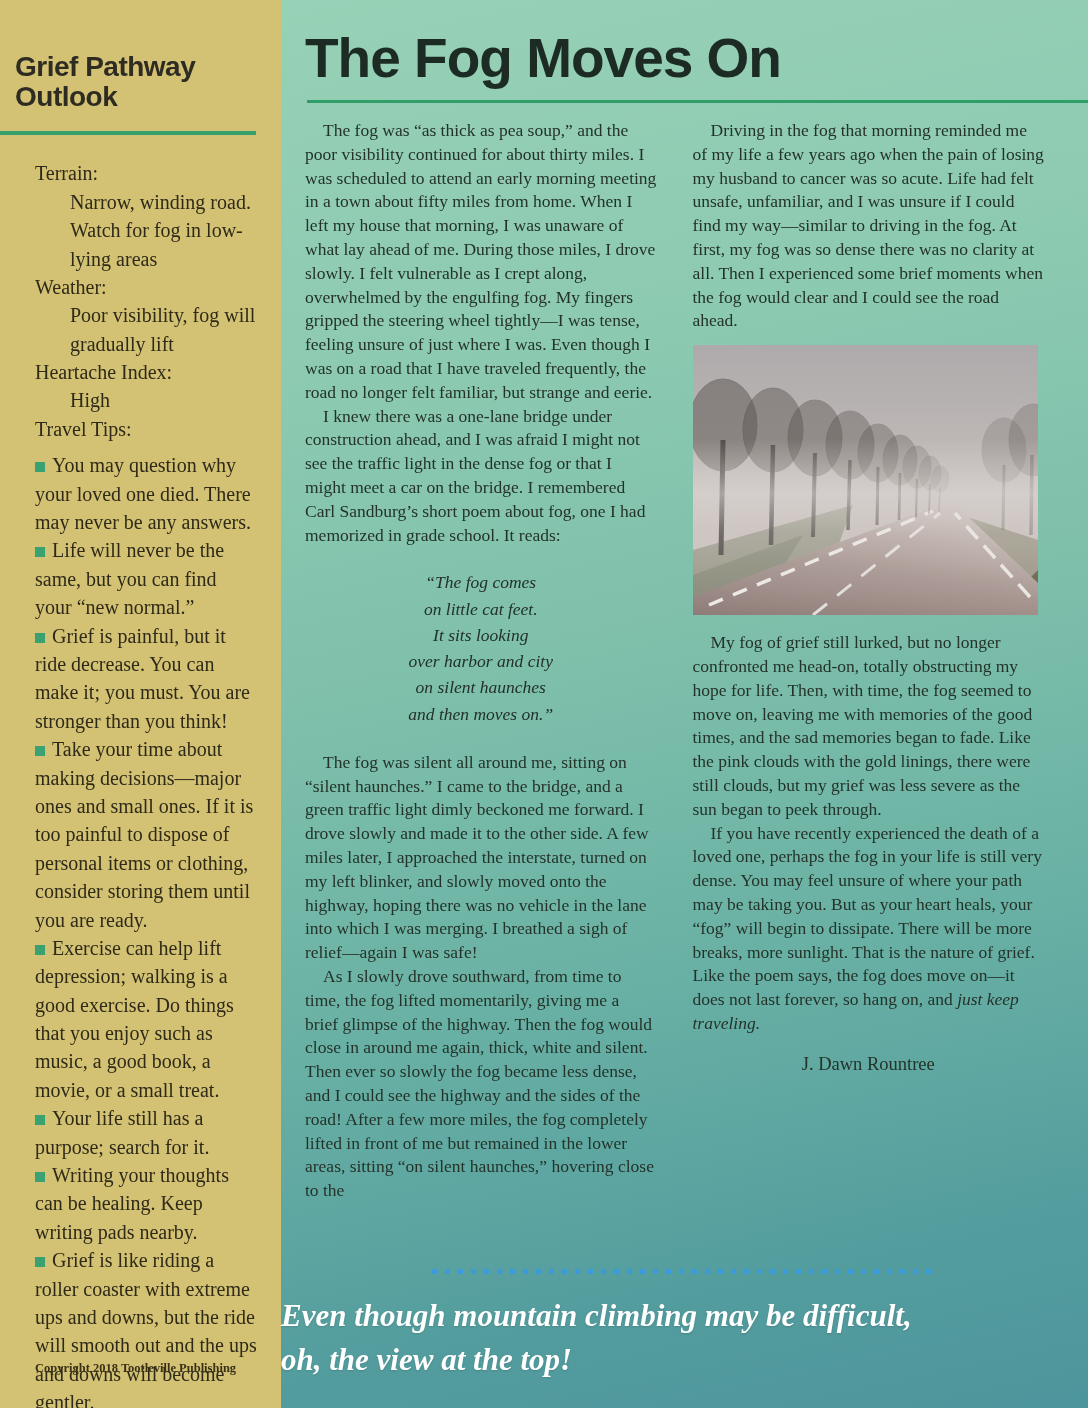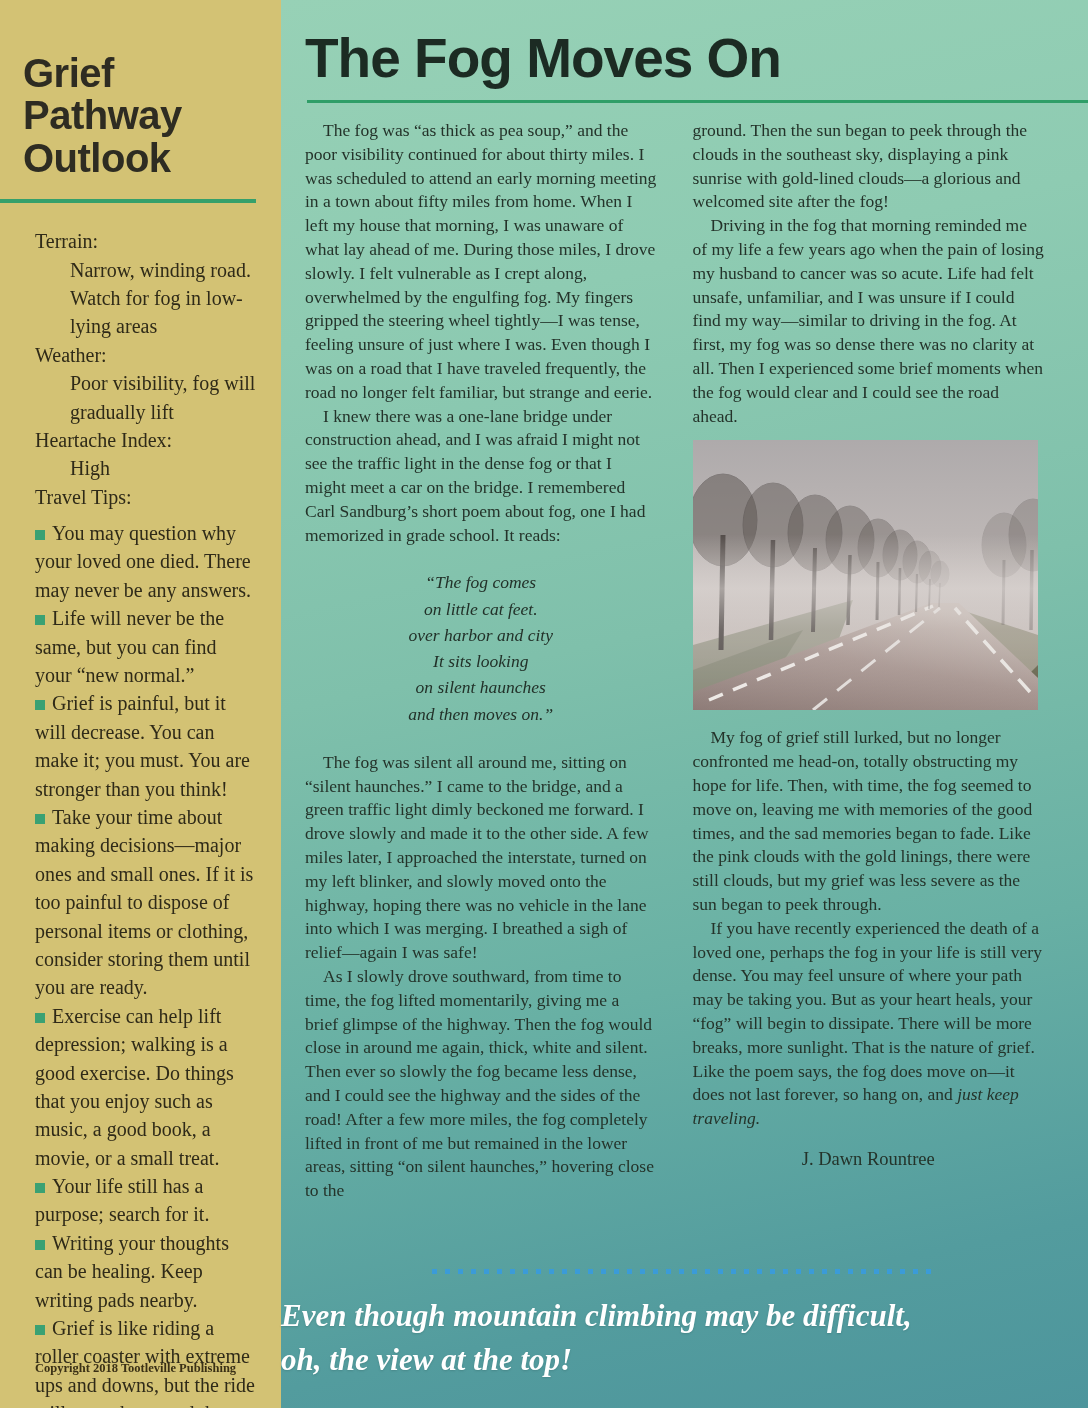--- a/index.html
+++ b/index.html
@@ -7,22 +7,22 @@
     position:relative;width:1088px;height:1408px;overflow:hidden;
     font-family:"Liberation Serif",serif;margin:0 auto;
   }
   
   .sidebar{
     position:absolute;left:0;top:0;width:281px;height:1408px;
     background:#d3c274;color:#332e1d;
   }
   .sidebar-title{
     font-family:"Liberation Sans",sans-serif;font-weight:600;
-    font-size:40px;line-height:1.06;color:#2e2c22;
-    margin:52px 0 20px 23px;width:215px;letter-spacing:-.5px;
+    font-size:28px;line-height:1.06;color:#2e2c22;
+    margin:52px 0 20px 15px;width:215px;letter-spacing:-.5px;
   }
   .sidebar-rule{height:4px;width:256px;background:#35a06b;margin:0 0 24px 0;}
   .sidebar-body{margin-left:35px;width:222px;font-size:20px;line-height:1.42;color:#2f2a18;}
   .info-label{margin:0;}
   .info-value{margin:0 0 0 35px;width:190px;}
   .tips{margin-top:8px;}
   .tip{margin:0;}
   .bullet{
     display:inline-block;width:10px;height:10px;background:#3aa173;
     margin-right:7px;position:relative;top:0px;
@@ -80,21 +80,21 @@
       <p class="info-value">Poor visibility, fog will gradually lift</p>
 
       <p class="info-label">Heartache Index:</p>
       <p class="info-value">High</p>
 
       <p class="info-label">Travel Tips:</p>
 
       <div class="tips">
         <p class="tip"><span class="bullet"></span><span>You may question why your loved one died.  There may never be any answers.</span></p>
         <p class="tip"><span class="bullet"></span><span>Life will never be the same, but you can find your “new normal.”</span></p>
-        <p class="tip"><span class="bullet"></span><span>Grief is painful, but it will decrease. You can make it; you must. You are stronger than you think!</span></p>
+        <p class="tip"><span class="bullet"></span><span>Grief is painful, but it ride decrease. You can make it; you must. You are stronger than you think!</span></p>
         <p class="tip"><span class="bullet"></span><span>Take your time about making decisions—major ones and small ones.  If it is too painful to dispose of personal items or clothing, consider storing them until you are ready.</span></p>
         <p class="tip"><span class="bullet"></span><span>Exercise can help lift depression; walking is a good exercise.  Do things that you enjoy such as music, a good book, a movie, or a small treat.</span></p>
         <p class="tip"><span class="bullet"></span><span>Your life still has a purpose; search for it.</span></p>
         <p class="tip"><span class="bullet"></span><span>Writing your thoughts can be healing.  Keep writing pads nearby.</span></p>
         <p class="tip"><span class="bullet"></span><span>Grief is like riding a roller coaster with extreme ups and downs, but the ride will smooth out and the ups and downs will become gentler.</span></p>
       </div>
     </div>
 
     <p class="copyright">Copyright 2018 Tootleville Publishing</p>
   </aside>
@@ -104,31 +104,30 @@
     <div class="title-rule"></div>
 
     <div class="columns">
 
       <div class="col">
         <p>The fog was “as thick as pea soup,” and the poor visibility continued for about thirty miles. I was scheduled to attend an early morning meeting in a town about fifty miles from home. When I left my house that morning, I was unaware of what lay ahead of me. During those miles, I drove slowly. I felt vulnerable as I crept along, overwhelmed by the engulfing fog. My fingers gripped the steering wheel tightly—I was tense, feeling unsure of just where I was. Even though I was on a road that I have traveled frequently, the road no longer felt familiar, but strange and eerie.</p>
         <p>I knew there was a one-lane bridge under construction ahead, and I was afraid I might not see the traffic light in the dense fog or that I might meet a car on the bridge. I remembered Carl Sandburg’s short poem about fog, one I had memorized in grade school. It reads:</p>
         <div class="poem">
           <span>“The fog comes</span>
           <span>on little cat feet.</span>
+          <span>It sits looking</span>
           <span>over harbor and city</span>
-          <span>It sits looking</span>
           <span>on silent haunches</span>
           <span>and then moves on.”</span>
         </div>
         <p>The fog was silent all around me, sitting on “silent haunches.” I came to the bridge, and a green traffic light dimly beckoned me forward. I drove slowly and made it to the other side. A few miles later, I approached the interstate, turned on my left blinker, and slowly moved onto the highway, hoping there was no vehicle in the lane into which I was merging. I breathed a sigh of relief—again I was safe!</p>
         <p>As I slowly drove southward, from time to time, the fog lifted momentarily, giving me a brief glimpse of the highway. Then the fog would close in around me again, thick, white and silent. Then ever so slowly the fog became less dense, and I could see the highway and the sides of the road! After a few more miles, the fog completely lifted in front of me but remained in the lower areas, sitting “on silent haunches,” hovering close to the</p>
       </div>
 
       <div class="col">
-        <p class="no-indent">ground. Then the sun began to peek through the clouds in the southeast sky, displaying a pink sunrise with gold-lined clouds—a glorious and welcomed site after the fog!</p>
         <p>Driving in the fog that morning reminded me of my life a few years ago when the pain of losing my husband to cancer was so acute. Life had felt unsafe, unfamiliar, and I was unsure if I could find my way—similar to driving in the fog. At first, my fog was so dense there was no clarity at all. Then I experienced some brief moments when the fog would clear and I could see the road ahead.</p>
 
         <svg class="photo" width="345" height="270" viewBox="0 0 345 270">
           <defs>
             <linearGradient id="fogSky" x1="0" y1="0" x2="0" y2="1">
               <stop offset="0" stop-color="#aeaaab"></stop>
               <stop offset="0.5" stop-color="#c3bcba"></stop>
               <stop offset="0.75" stop-color="#cac1bd"></stop>
               <stop offset="1" stop-color="#b3a49c"></stop>
             </linearGradient>

